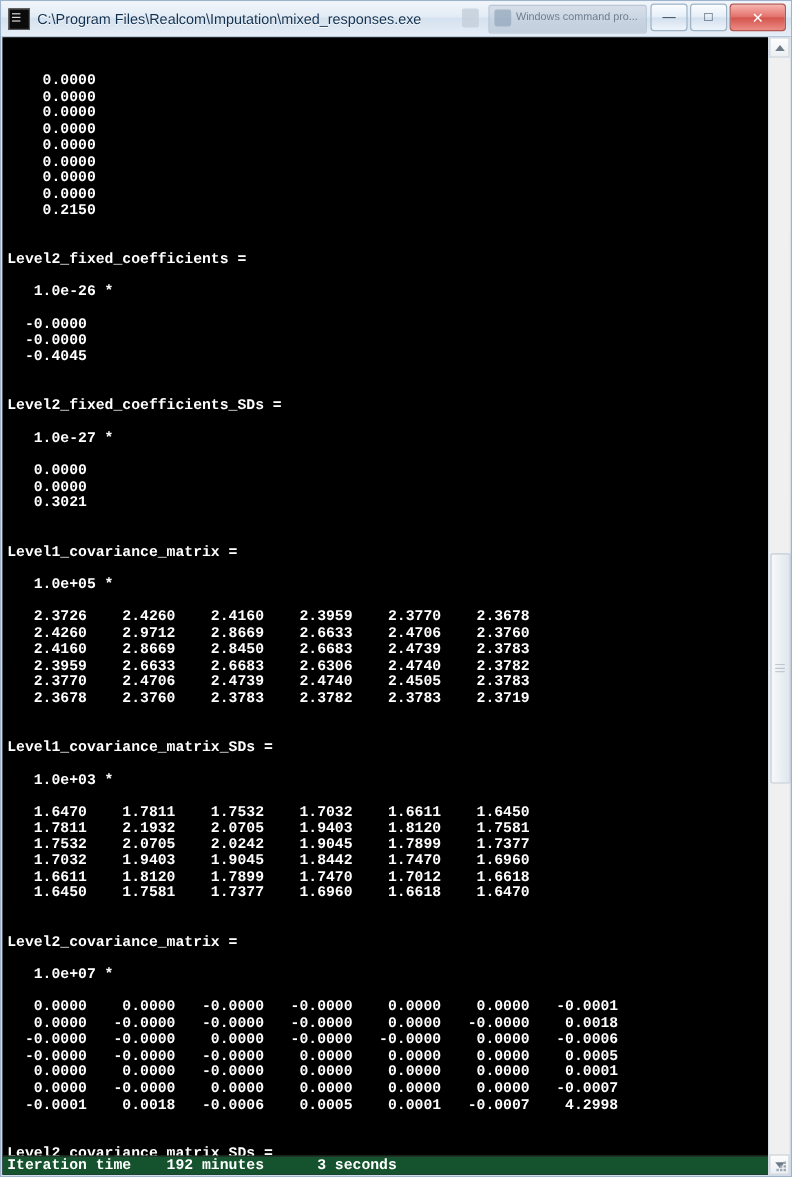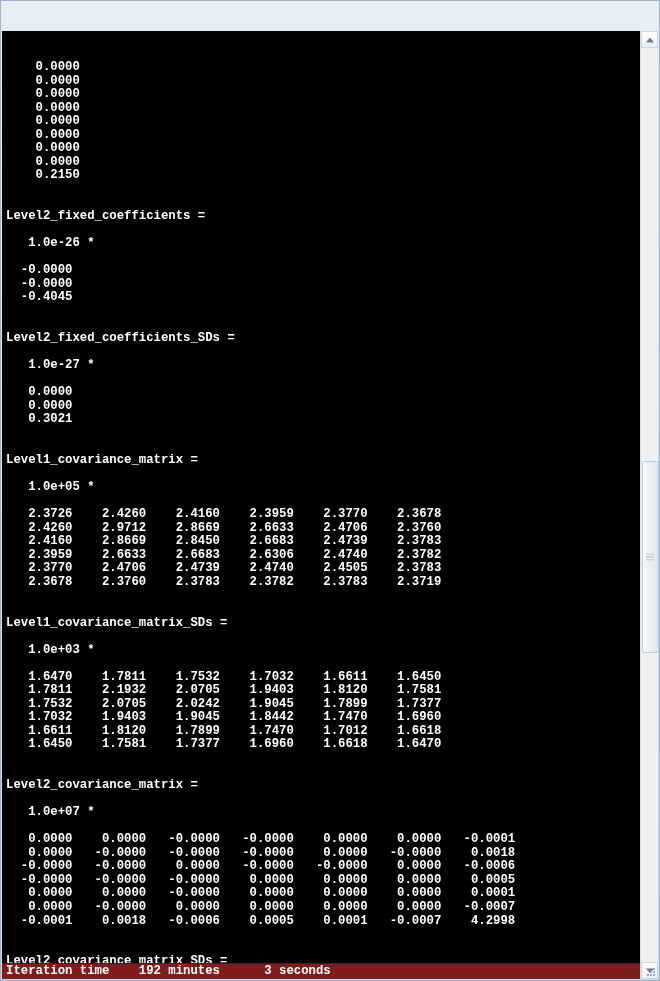--- a/index.html
+++ b/index.html
@@ -155,21 +155,21 @@
   .console .pre {
     margin: 0;
     font: inherit;
     white-space: pre;
   }
   .statusline {
     position: absolute;
     left: 0;
     right: 0;
     bottom: 0;
-    background: #7f1d1d;
+    background: #14532d;
     color: #ffffff;
     font-family: "Liberation Mono", "DejaVu Sans Mono", monospace;
     font-size: 12.3px;
     line-height: 15px;
     padding-left: 4px;
     white-space: pre;
     border-top: 1px solid #2a2a2a;
   }
   
   .scrollbar {
@@ -235,20 +235,43 @@
     bottom: 2px;
     width: 12px;
     height: 12px;
   }
 </style>
 </head>
 <body>
 
 <div class="window">
 
+  <div class="titlebar">
+    <div class="title-icon"></div>
+    <div class="title-text">C:\Program Files\Realcom\Imputation\mixed_responses.exe</div>
+
+    <div class="titlebar-blob"></div>
+
+    <div class="titlebar-ghost">
+      <div class="g-ico"></div>
+      <div class="g-txt">Windows command pro...</div>
+    </div>
+
+    <div class="win-buttons">
+      <div class="win-btn">
+        <div class="glyph">—</div>
+      </div>
+      <div class="win-btn">
+        <div class="glyph">□</div>
+      </div>
+      <div class="win-btn close">
+        <div class="glyph">✕</div>
+      </div>
+    </div>
+  </div>
 
   <div class="console-wrap">
 
     <div class="console">
       <div class="pre">    0.0000
     0.0000
     0.0000
     0.0000
     0.0000
     0.0000

